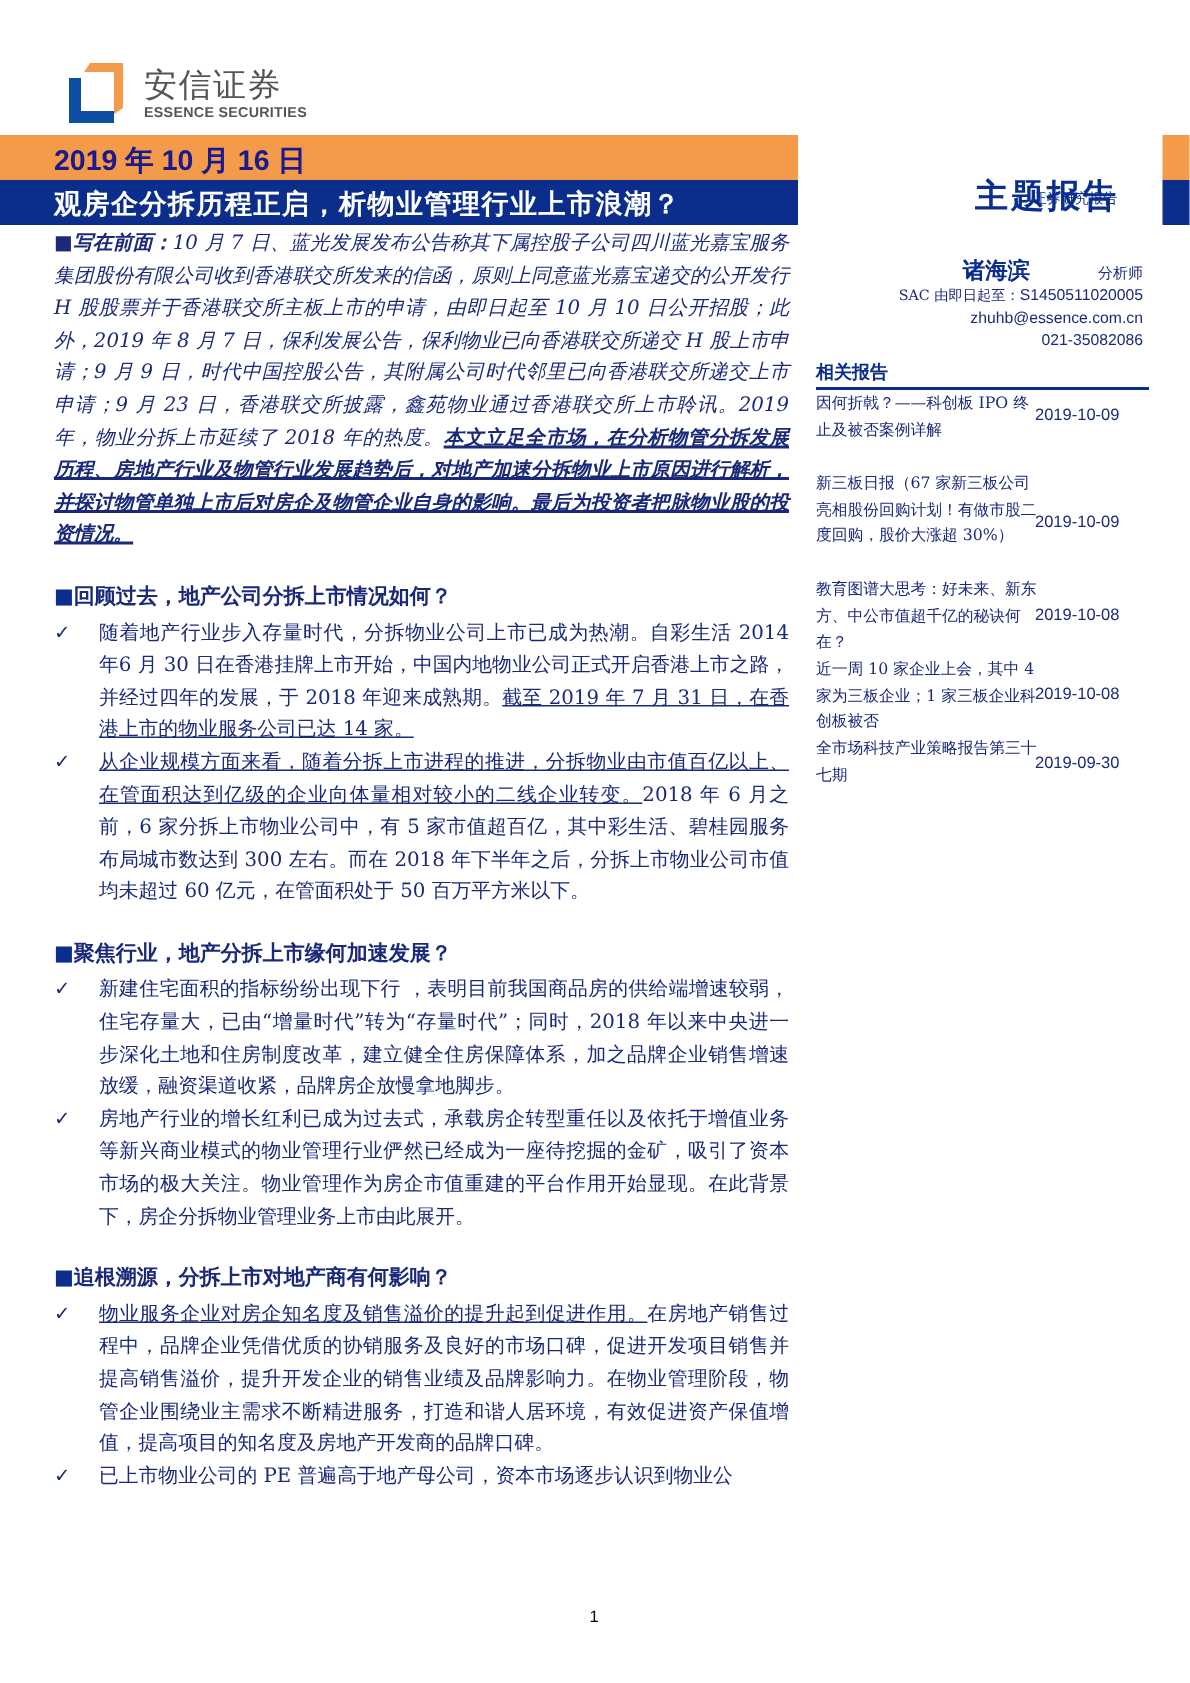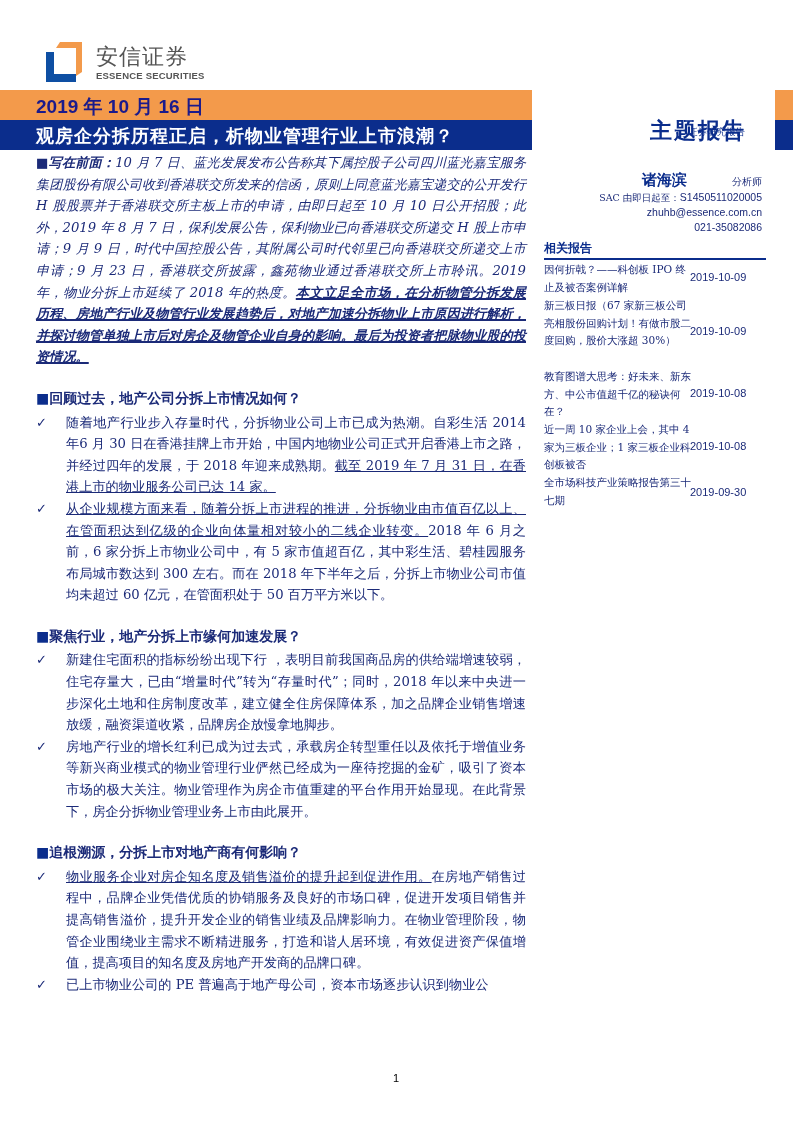--- a/index.html
+++ b/index.html
@@ -85,21 +85,21 @@
   <div class="an-line">021-35082086</div>
 </div>
 
 <div class="abs rel-head">相关报告</div>
 <div class="abs rel-rule"></div>
 <div class="abs rel-list">
   <div class="rel-item" style="height:35px;">
     <span class="rel-title">因何折戟？——科创板 IPO 终止及被否案例详解</span>
     <span class="rel-date" style="top:8px;">2019-10-09</span>
   </div>
-  <div class="rel-item" style="height:70px; margin-top:1px;">
+  <div class="rel-item" style="height:70px; margin-top:18px;">
     <span class="rel-title">新三板日报（67 家新三板公司亮相股份回购计划！有做市股二度回购，股价大涨超 30%）</span>
     <span class="rel-date" style="top:26px;">2019-10-09</span>
   </div>
   <div class="rel-item" style="height:52px; margin-top:1px;">
     <span class="rel-title">教育图谱大思考：好未来、新东方、中公市值超千亿的秘诀何在？</span>
     <span class="rel-date" style="top:17px;">2019-10-08</span>
   </div>
   <div class="rel-item" style="height:52px; margin-top:1px;">
     <span class="rel-title">近一周 10 家企业上会，其中 4 家为三板企业；1 家三板企业科创板被否</span>
     <span class="rel-date" style="top:17px;">2019-10-08</span>

